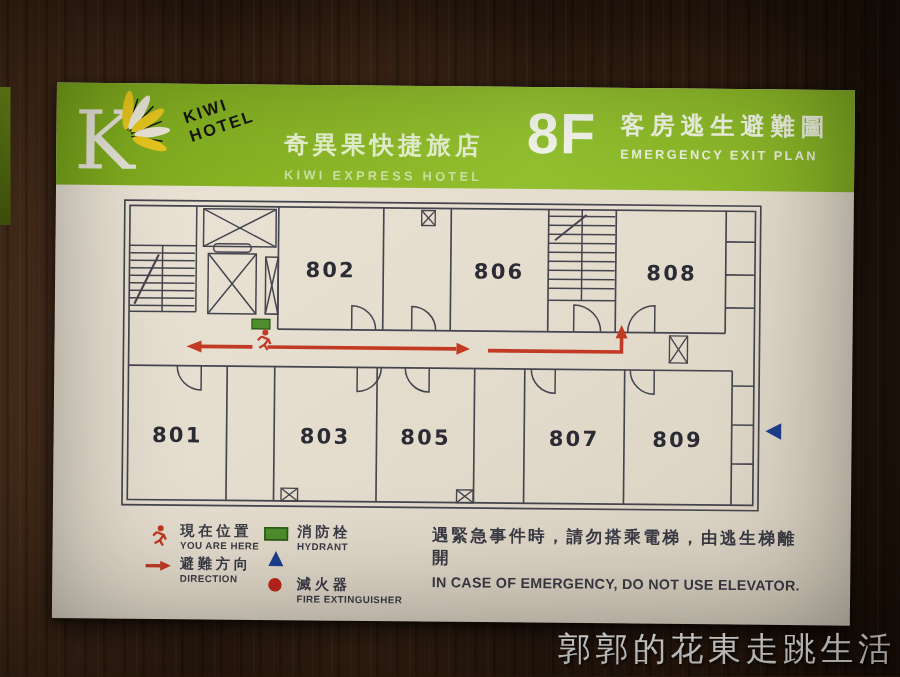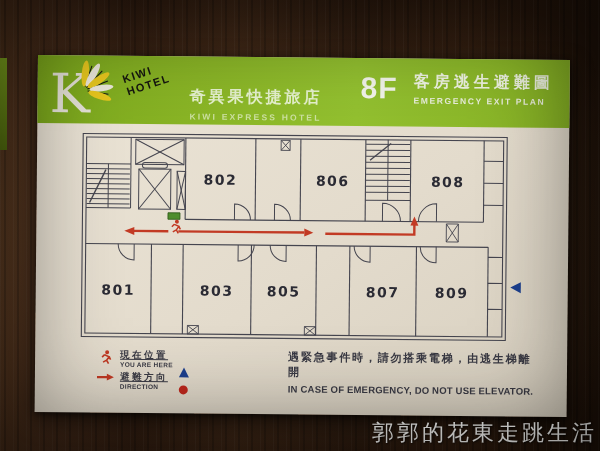--- a/index.html
+++ b/index.html
@@ -19,31 +19,31 @@
   .band{position:absolute;left:0;top:0;width:532px;height:68px;
     background:linear-gradient(90deg,#7ca81c,#8ab526 30%,#93c030 60%,#86b124 100%);}
   .logo{position:absolute;left:10px;top:3px;}
   .brand{position:absolute;left:86px;top:10px;transform:rotate(-19deg);
     font-weight:bold;font-size:11px;letter-spacing:1.5px;color:#15150f;line-height:1.15;}
   .brand span{display:block;}
   .hotelnames{position:absolute;left:152px;top:30px;}
   .hn-zh{font-size:16px;font-weight:bold;letter-spacing:3px;color:#e4f0cc;}
   .hn-en{font-size:8.5px;font-weight:bold;letter-spacing:2.2px;color:#cbdfa0;margin-top:4px;}
   .hdr-right{position:absolute;right:16px;top:13px;display:flex;gap:16px;align-items:center;}
-  .floor{font-size:30px;font-weight:bold;color:#f2f4ea;letter-spacing:1px;line-height:1;}
+  .floor{font-size:38px;font-weight:bold;color:#f2f4ea;letter-spacing:1px;line-height:1;}
   .t-zh{font-size:16px;letter-spacing:4px;color:#edf2e0;font-weight:bold;}
   .t-en{font-size:8.5px;letter-spacing:1.6px;color:#e8edda;font-weight:bold;margin-top:3px;}
   
   .plan{position:absolute;left:42px;top:72px;}
   .plan text{font-family:"DejaVu Sans","Liberation Sans",sans-serif;font-weight:bold;
     font-size:14px;letter-spacing:1.5px;fill:#2b2b34;text-anchor:middle;}
   
   .legend-item{position:absolute;display:flex;gap:6px;align-items:flex-start;}
   .li-icon{width:17px;display:flex;justify-content:center;flex-shrink:0;}
-  .lz{font-size:9.5px;font-weight:bold;letter-spacing:2.5px;color:#3b3b45;line-height:1;text-decoration:underline;}
+  .lz{font-size:9.5px;font-weight:bold;letter-spacing:2.5px;color:#3b3b45;line-height:1;}
   .le{font-size:6.5px;font-weight:bold;letter-spacing:.3px;color:#3b3b45;margin-top:2px;line-height:1;}
   .hyd{width:14px;height:7px;background:#4e8d2c;border:1px solid #2c5517;margin-top:1px;}
   .tri{width:0;height:0;border-left:5.5px solid transparent;border-right:5.5px solid transparent;
     border-bottom:10px solid #1c3f8e;}
   .dot{width:9px;height:9px;border-radius:50%;background:#c0271c;}
   .notice{position:absolute;left:253px;top:292px;width:250px;}
   .n-zh{font-size:11px;font-weight:bold;letter-spacing:1.8px;color:#3a3a44;}
   .n-en{font-size:9.5px;font-weight:bold;letter-spacing:.2px;color:#3a3a44;margin-top:4px;}
   
   .watermark{position:absolute;right:3px;bottom:3px;font-size:22px;letter-spacing:3px;
@@ -237,29 +237,42 @@
         <svg width="18" height="9" viewBox="0 0 18 9" style="margin-top:1px;">
           <line x1="0" y1="4.5" x2="11" y2="4.5" stroke="#c23a24" stroke-width="2.4"></line>
           <polygon points="18,4.5 10.5,1 10.5,8" fill="#c23a24"></polygon>
         </svg>
       </span>
       <span>
         <div class="lz">避難方向</div>
         <div class="le">DIRECTION</div>
       </span>
     </div>
+    <div class="legend-item" style="left:140px;top:294px;">
+      <span class="li-icon">
+          <span class="hyd"></span>
+        </span>
+      <span>
+        <div class="lz">消防栓</div>
+        <div class="le">HYDRANT</div>
+      </span>
+    </div>
     <div class="legend-item" style="left:140px;top:311px;">
       <span class="li-icon">
           <span class="tri"></span>
         </span>
     </div>
     <div class="legend-item" style="left:140px;top:329px;">
       <span class="li-icon">
           <span class="dot"></span>
         </span>
+      <span>
+        <div class="lz">滅火器</div>
+        <div class="le">FIRE EXTINGUISHER</div>
+      </span>
     </div>
 
     <div class="notice">
       <div class="n-zh">遇緊急事件時，請勿搭乘電梯，由逃生梯離開</div>
       <div class="n-en">IN CASE OF EMERGENCY, DO NOT USE ELEVATOR.</div>
     </div>
   </div>
 
   <div class="watermark">郭郭的花東走跳生活</div>
   <div class="vignette"></div>

